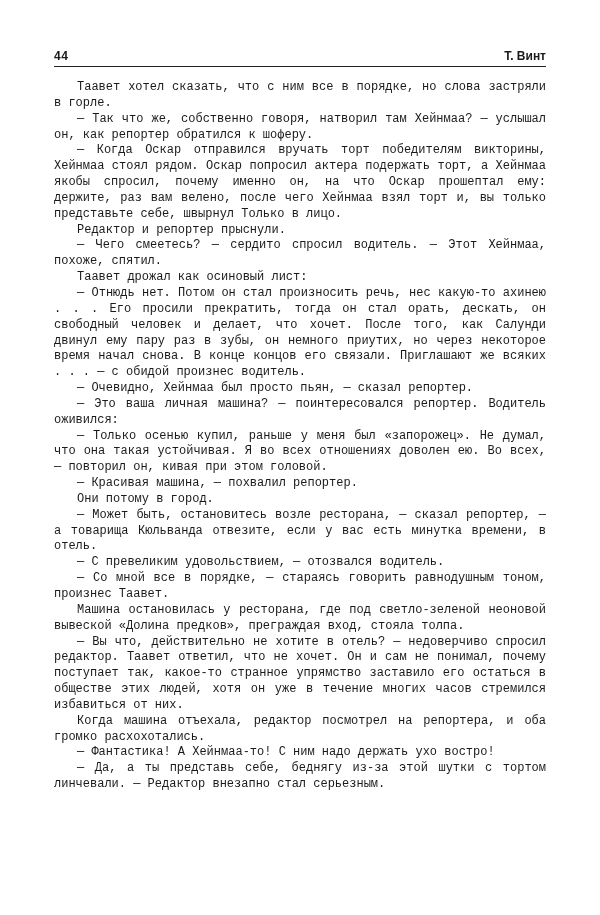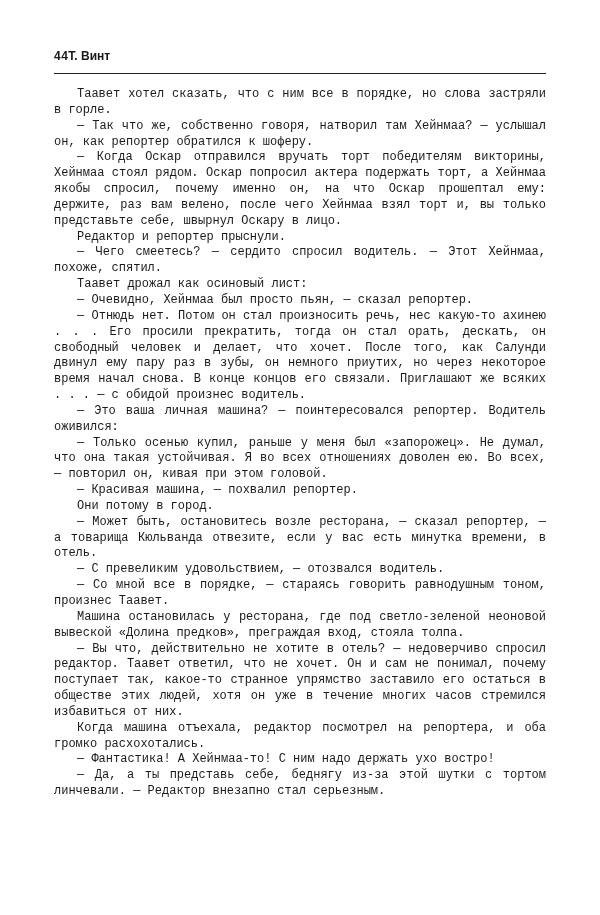--- a/index.html
+++ b/index.html
@@ -2,24 +2,24 @@
 <html><head>
 <meta charset="utf-8">
 <style>
   html, body { margin: 0; padding: 0; background: #ffffff; }
   body { width: 600px; height: 915px; position: relative; overflow: hidden; }
   .page {
     position: absolute; left: 54px; top: 48px; width: 492px;
     color: #1a1a1a;
   }
   .running-head {
-    display: flex; justify-content: flex-start; align-items: flex-end;
+    display: flex; justify-content: space-between; align-items: flex-end;
     font-family: "Liberation Sans", sans-serif; font-weight: bold;
     font-size: 12px; line-height: 14px; height: 15px;
-    border-bottom: 1.5px solid #222; padding-bottom: 10px;
+    border-bottom: 1.5px solid #222; padding-bottom: 3px;
   }
   .running-head .folio { letter-spacing: 0.5px; }
   .body-text {
     margin-top: 13px;
     font-family: Liberation Mono, monospace;
     font-size: 12px; line-height: 15.85px;
     text-align: justify;
   }
   .body-text p { margin: 0; text-indent: 23px; hyphens: manual; }
 </style>
@@ -27,26 +27,26 @@
 <body>
 
 <div class="page">
   <div class="running-head">
     <span class="folio">44</span>
     <span class="author">Т. Винт</span>
   </div>
   <div class="body-text">
     <p>Таавет хотел сказать, что с ним все в порядке, но слова застряли в горле.</p>
     <p>— Так что же, собственно говоря, натворил там Хейнмаа? — ус­лышал он, как репортер обратился к шоферу.</p>
-    <p>— Когда Оскар отправился вручать торт победителям викто­рины, Хейнмаа стоял рядом. Оскар попросил актера подержать торт, а Хейнмаа якобы спросил, почему именно он, на что Оскар про­шептал ему: держите, раз вам велено, после чего Хейнмаа взял торт и, вы только представьте себе, швырнул Оскару в лицо.</p>
+    <p>— Когда Оскар отправился вручать торт победителям викто­рины, Хейнмаа стоял рядом. Оскар попросил актера подержать торт, а Хейнмаа якобы спросил, почему именно он, на что Оскар про­шептал ему: держите, раз вам велено, после чего Хейнмаа взял торт и, вы только представьте себе, швырнул Только в лицо.</p>
     <p>Редактор и репортер прыснули.</p>
     <p>— Чего смеетесь? — сердито спросил водитель. — Этот Хейнмаа, похоже, спятил.</p>
     <p>Таавет дрожал как осиновый лист:</p>
+    <p>— Отнюдь нет. Потом он стал произносить речь, нес какую-то ахинею . . . Его просили прекратить, тогда он стал орать, дескать, он свободный человек и делает, что хочет. После того, как Салунди двинул ему пару раз в зубы, он немного приутих, но через некоторое время начал снова. В конце концов его связали. Приглашают же вся­ких . . . — с обидой произнес водитель.</p>
     <p>— Очевидно, Хейнмаа был просто пьян, — сказал репортер.</p>
-    <p>— Отнюдь нет. Потом он стал произносить речь, нес какую-то ахинею . . . Его просили прекратить, тогда он стал орать, дескать, он свободный человек и делает, что хочет. После того, как Салунди двинул ему пару раз в зубы, он немного приутих, но через некоторое время начал снова. В конце концов его связали. Приглашают же вся­ких . . . — с обидой произнес водитель.</p>
     <p>— Это ваша личная машина? — поинтересовался репортер. Води­тель оживился:</p>
     <p>— Только осенью купил, раньше у меня был «запорожец». Не думал, что она такая устойчивая. Я во всех отношениях доволен ею. Во всех, — повторил он, кивая при этом головой.</p>
     <p>— Красивая машина, — похвалил репортер.</p>
     <p>Они потому в город.</p>
     <p>— Может быть, остановитесь возле ресторана, — сказал репор­тер, — а товарища Кюльванда отвезите, если у вас есть минутка вре­мени, в отель.</p>
     <p>— С превеликим удовольствием, — отозвался водитель.</p>
     <p>— Со мной все в порядке, — стараясь говорить равнодушным тоном, произнес Таавет.</p>
     <p>Машина остановилась у ресторана, где под светло-зеленой неоно­вой вывеской «Долина предков», преграждая вход, стояла толпа.</p>
     <p>— Вы что, действительно не хотите в отель? — недоверчиво спро­сил редактор. Таавет ответил, что не хочет. Он и сам не понимал, по­чему поступает так, какое-то странное упрямство заставило его ос­таться в обществе этих людей, хотя он уже в течение многих часов стремился избавиться от них.</p>
     <p>Когда машина отъехала, редактор посмотрел на репортера, и оба громко расхохотались.</p>

